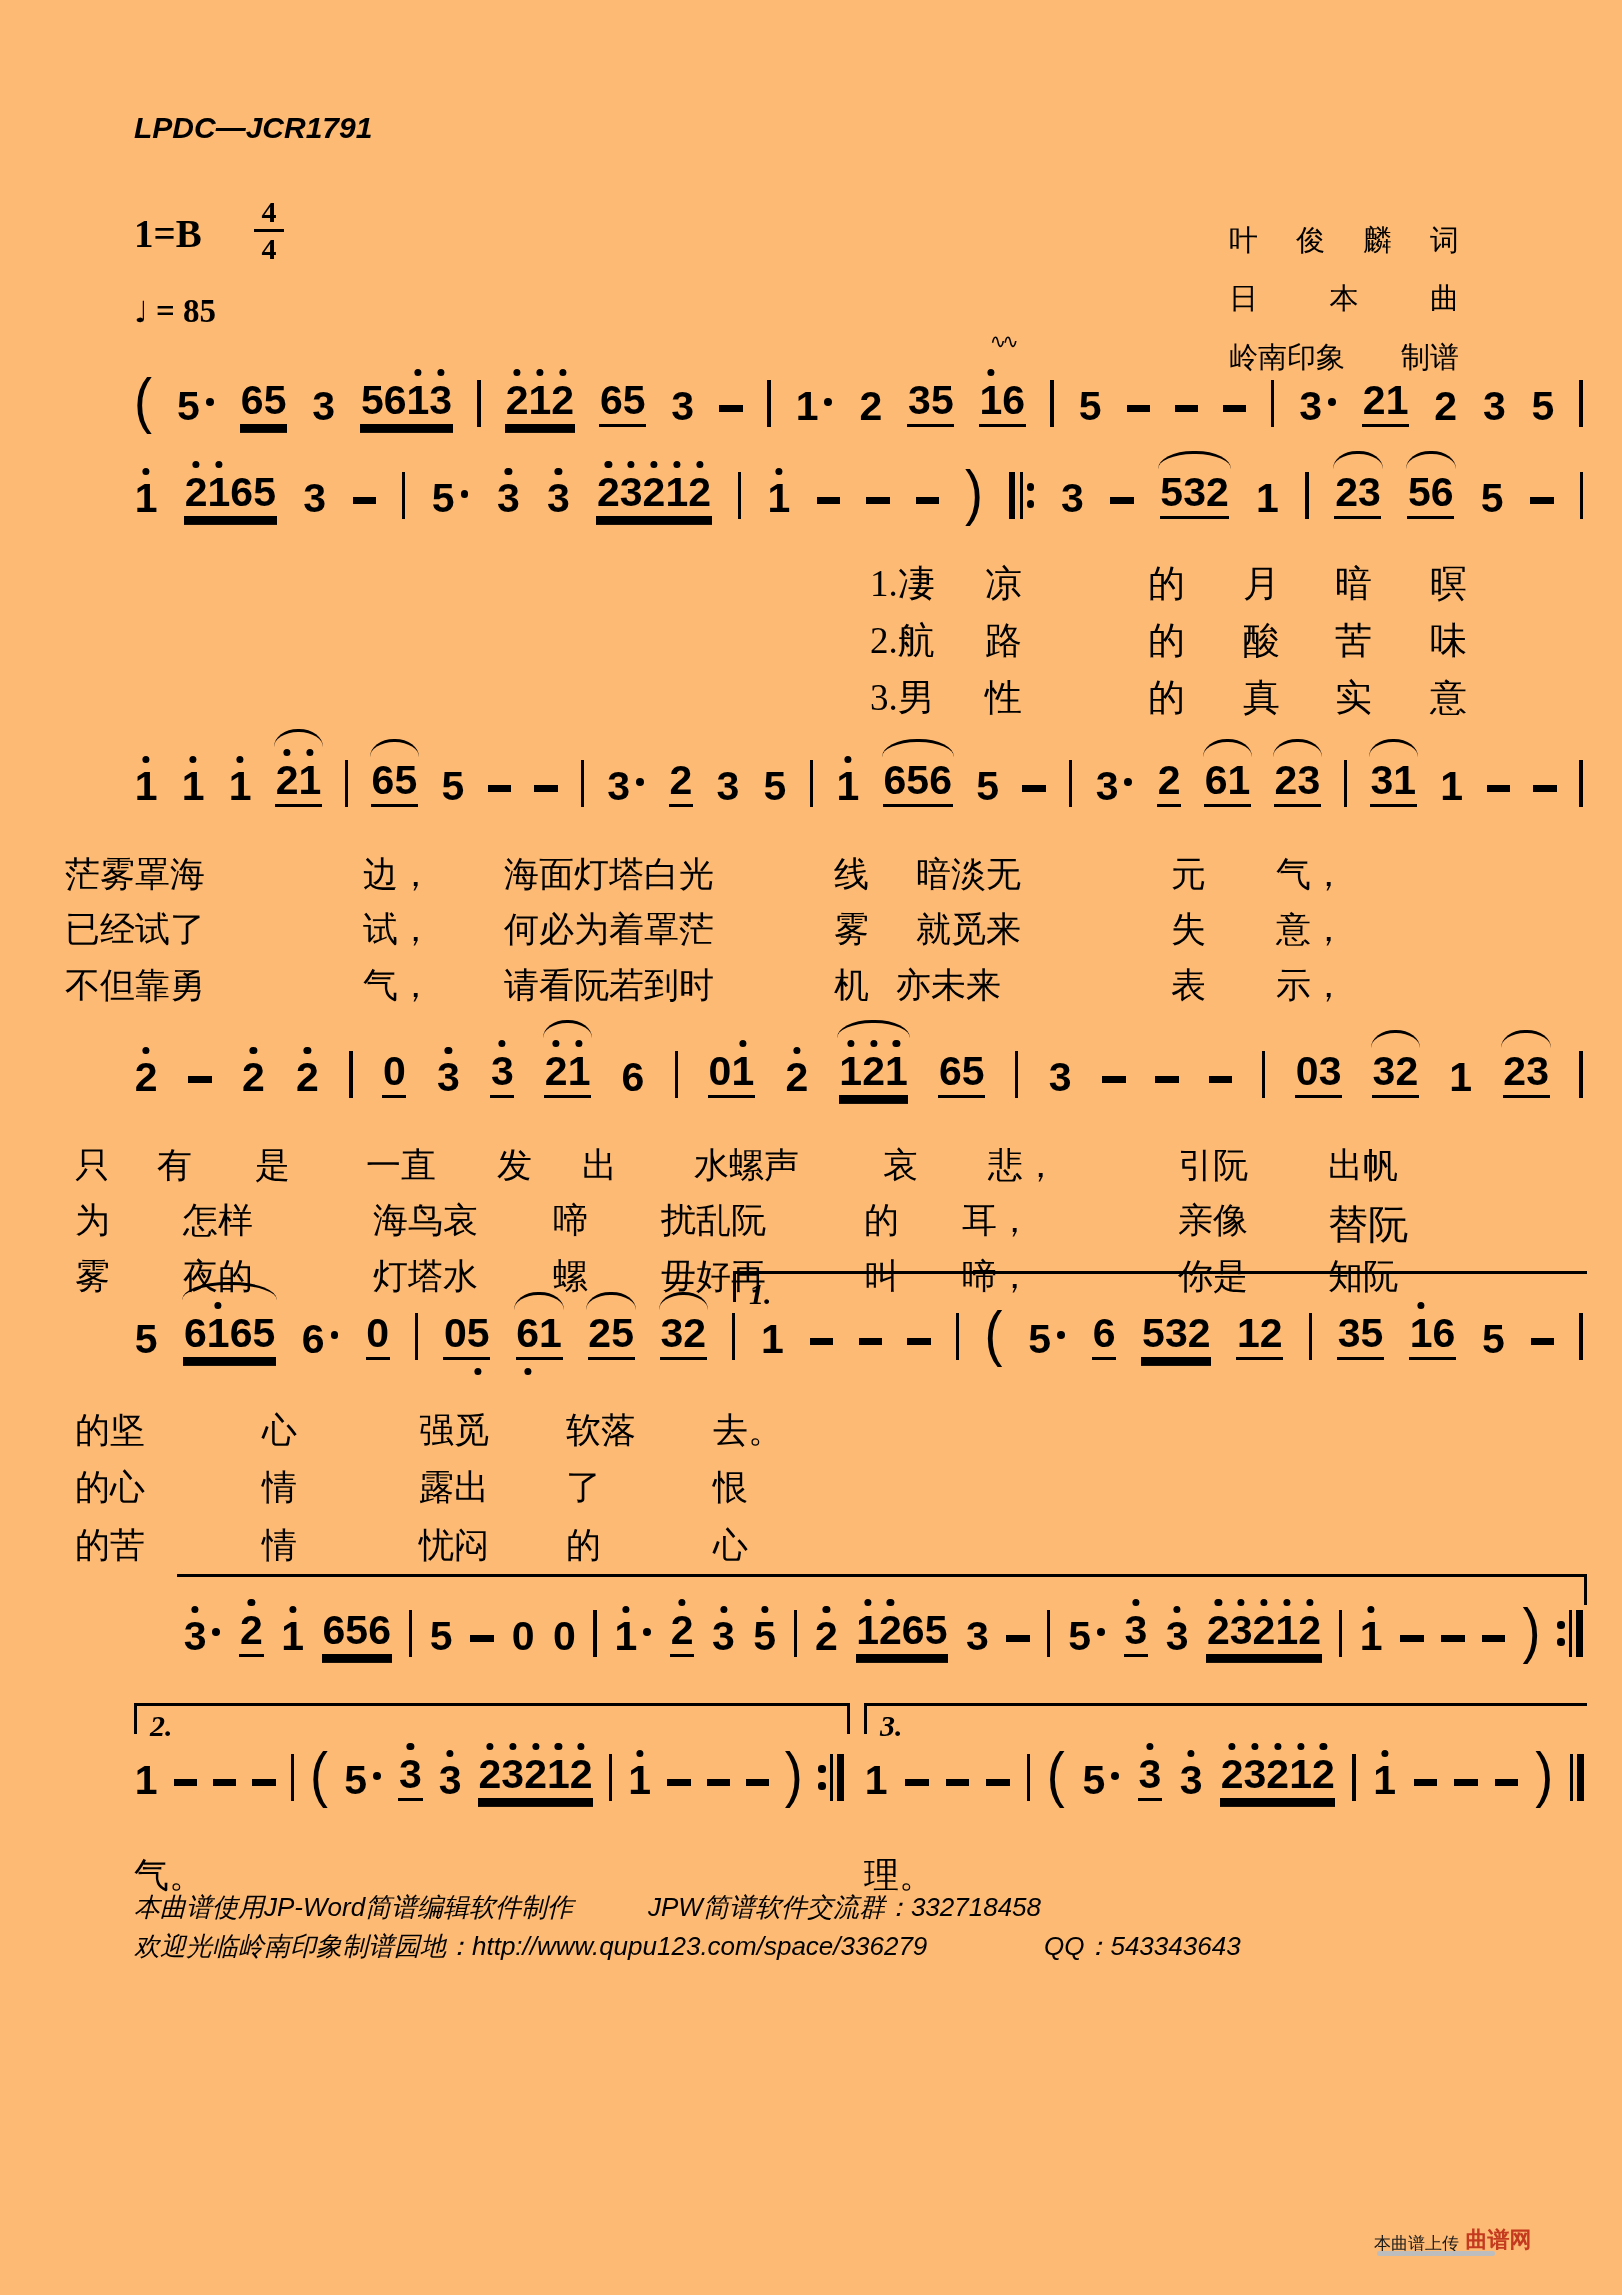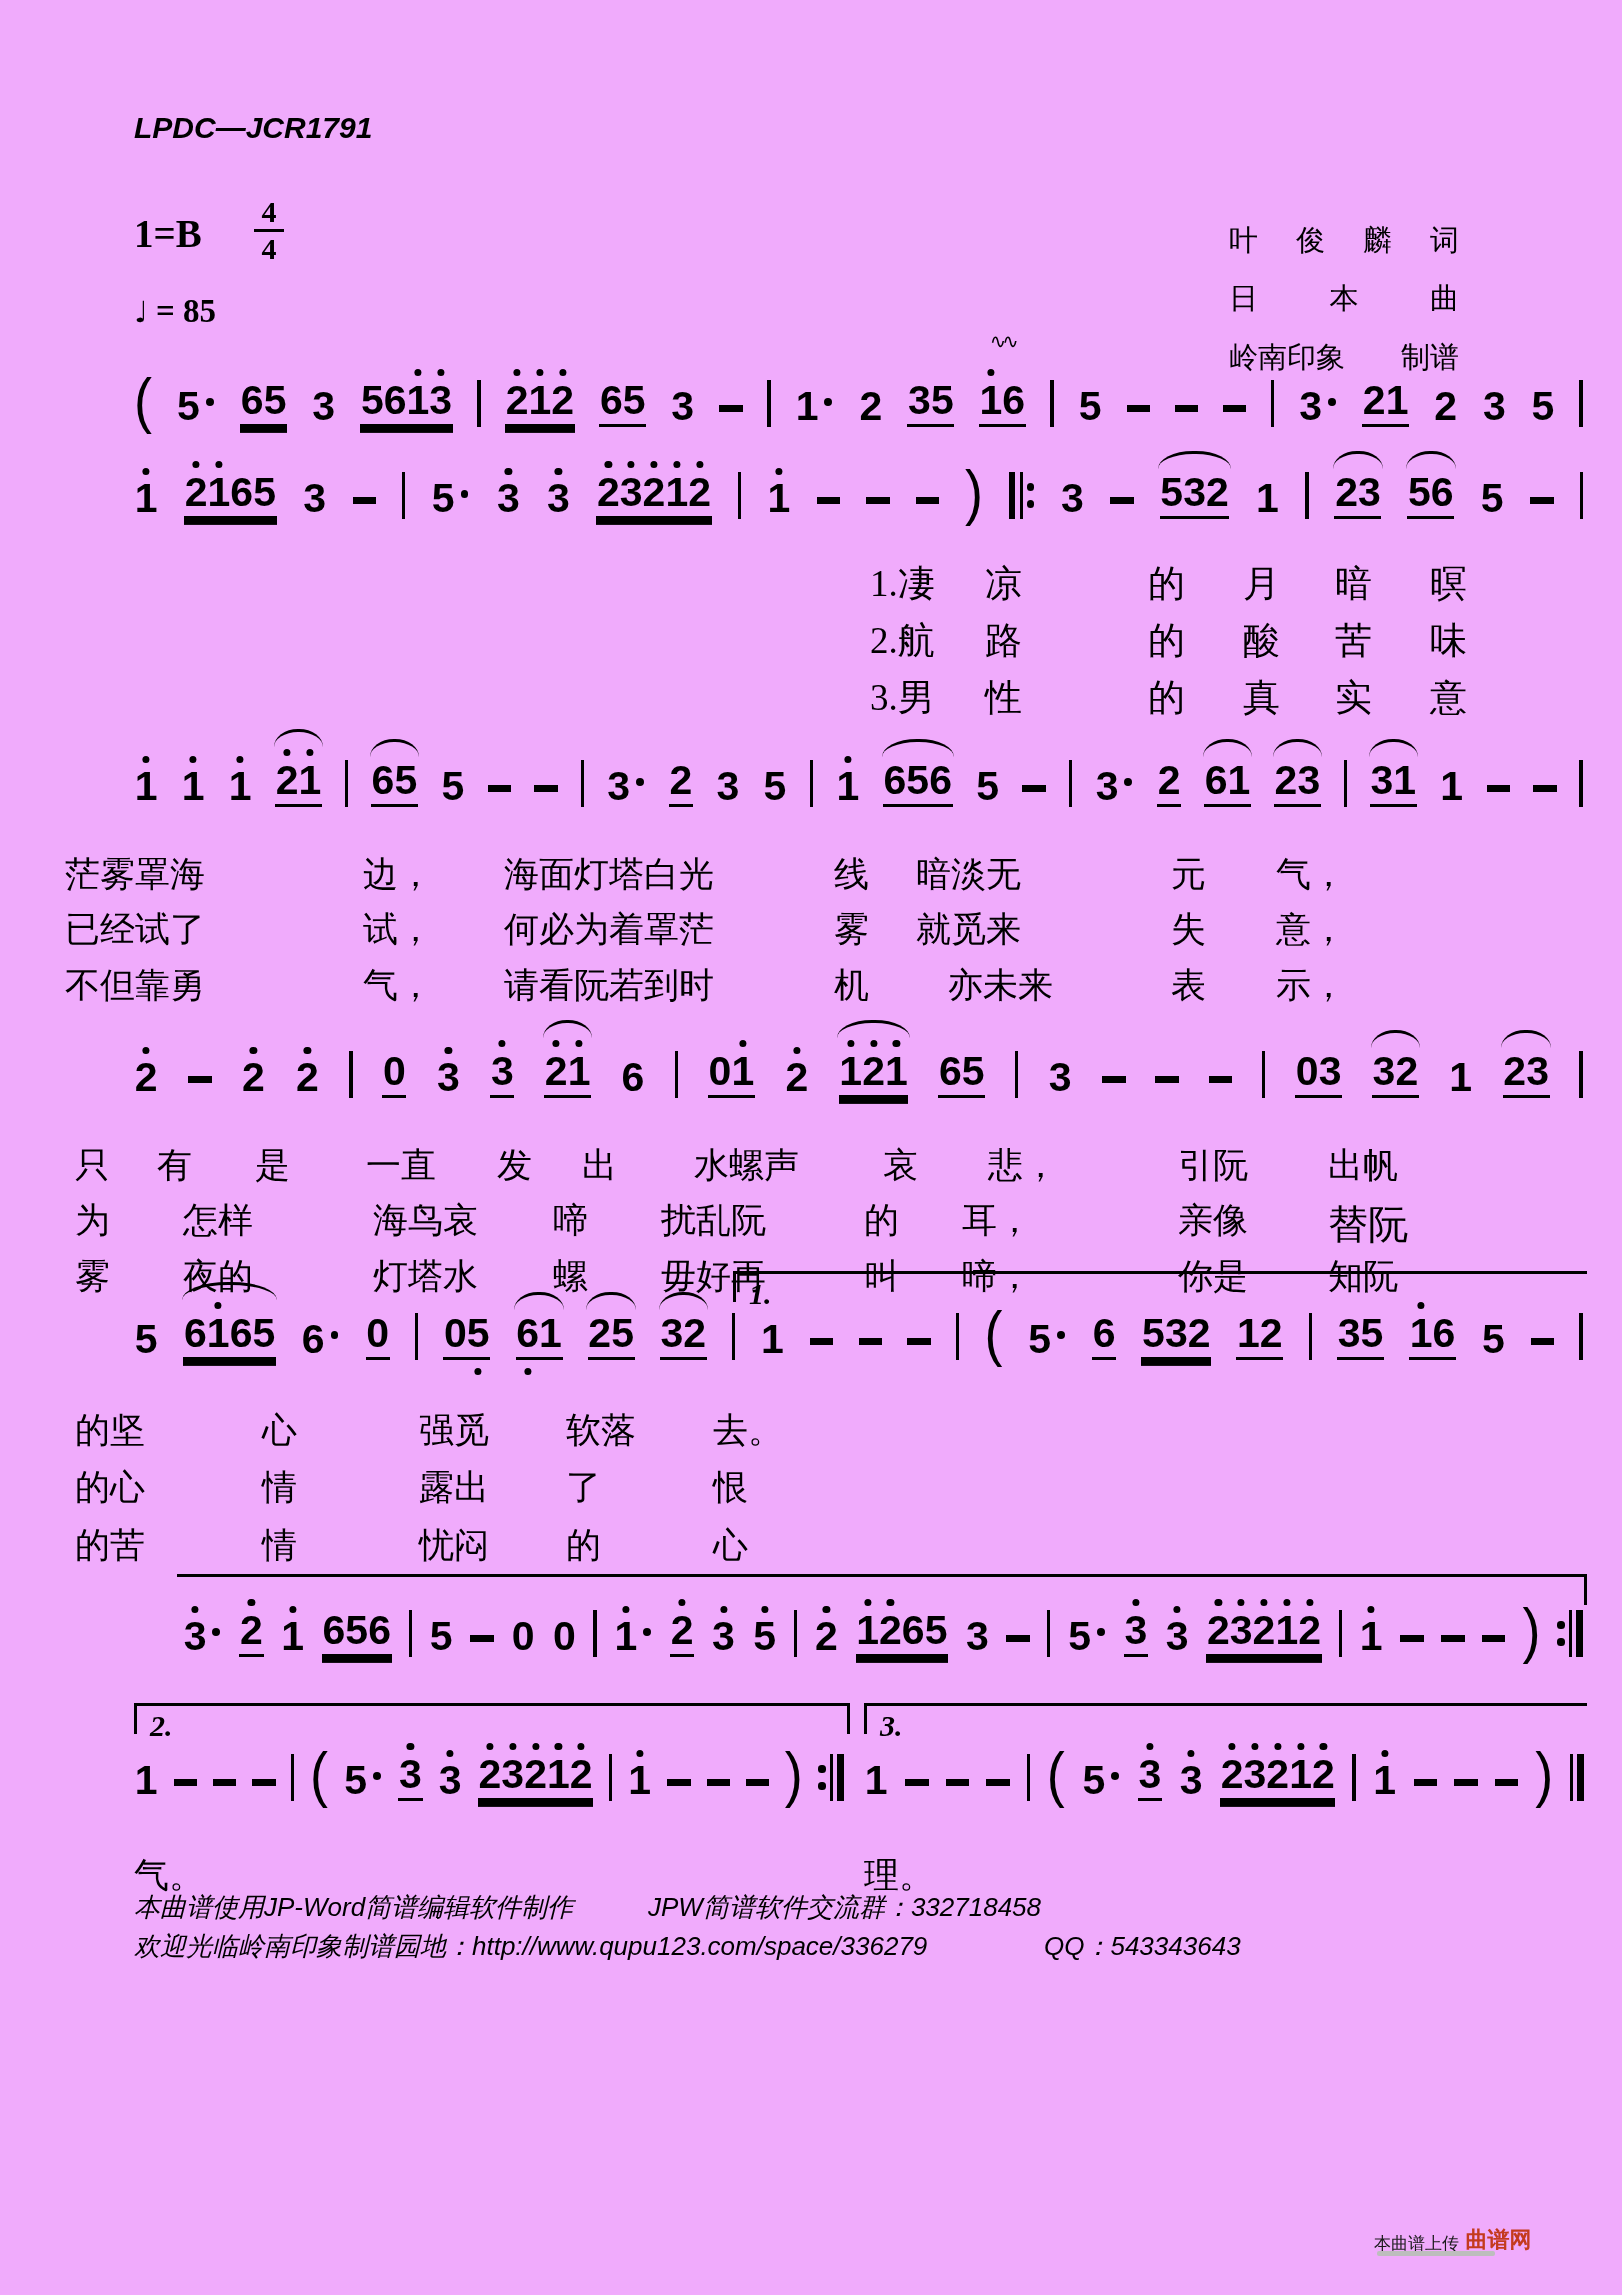--- a/index.html
+++ b/index.html
@@ -1,16 +1,16 @@
 <!DOCTYPE html>
 <html style="font-size:10.5px"><head>
 <meta charset="utf-8">
 <style>
   html,body{margin:0;padding:0;background:#888;}
-  #page{position:relative;width:1623px;height:2295px;background:#f0abfc;margin:0 auto;overflow:hidden;
+  #page{position:relative;width:1623px;height:2295px;background:#fdba74;margin:0 auto;overflow:hidden;
         font-family:"Liberation Sans",sans-serif;color:#000;}
   
   .catalog{position:absolute;left:134px;top:111px;font:italic 700 30px "Liberation Sans",sans-serif;}
   .title{position:absolute;left:569px;top:110px;font:700 71px "DejaVu Serif",serif;letter-spacing:18.3px;white-space:nowrap;}
   .subtitle{position:absolute;left:535px;top:280px;font:30px "Liberation Serif",serif;white-space:nowrap;}
   .keysig{position:absolute;left:134px;top:211px;font:700 39px "Liberation Serif",serif;}
   .timesig{position:absolute;left:254px;top:196px;text-align:center;font:700 30px "Liberation Serif",serif;line-height:1.05;}
   .timesig .fbar{width:30px;height:3.3px;background:#000;margin:1.3px 0;}
   .tempo{position:absolute;left:134px;top:293px;font:700 33px "Liberation Serif",serif;}
   .tempo .nq{font-family:"DejaVu Sans",sans-serif;font-size:29px;font-weight:400;}
@@ -368,21 +368,21 @@
       <div class="tseg" style="left: 363px; top: 906px; font-size: 35px;">试，</div>
       <div class="tseg" style="left: 504px; top: 906px; font-size: 35px;">何必为着罩茫</div>
       <div class="tseg" style="left: 834px; top: 906px; font-size: 35px;">雾</div>
       <div class="tseg" style="left: 916px; top: 906px; font-size: 35px;">就觅来</div>
       <div class="tseg" style="left: 1171px; top: 906px; font-size: 35px;">失</div>
       <div class="tseg" style="left: 1276px; top: 906px; font-size: 35px;">意，</div>
       <div class="tseg" style="left: 65px; top: 962px; font-size: 35px;">不但靠勇</div>
       <div class="tseg" style="left: 363px; top: 962px; font-size: 35px;">气，</div>
       <div class="tseg" style="left: 504px; top: 962px; font-size: 35px;">请看阮若到时</div>
       <div class="tseg" style="left: 834px; top: 962px; font-size: 35px;">机</div>
-      <div class="tseg" style="left: 948px; top: 962px; font-size: 35px;">亦未来</div>
+      <div class="tseg" style="left: 896px; top: 962px; font-size: 35px;">亦未来</div>
       <div class="tseg" style="left: 1171px; top: 962px; font-size: 35px;">表</div>
       <div class="tseg" style="left: 1276px; top: 962px; font-size: 35px;">示，</div>
       <div class="tseg" style="left: 75px; top: 1142px; font-size: 35px;">只</div>
       <div class="tseg" style="left: 157px; top: 1142px; font-size: 35px;">有</div>
       <div class="tseg" style="left: 255px; top: 1142px; font-size: 35px;">是</div>
       <div class="tseg" style="left: 366px; top: 1142px; font-size: 35px;">一直</div>
       <div class="tseg" style="left: 497px; top: 1142px; font-size: 35px;">发</div>
       <div class="tseg" style="left: 582px; top: 1142px; font-size: 35px;">出</div>
       <div class="tseg" style="left: 694px; top: 1142px; font-size: 35px;">水螺声</div>
       <div class="tseg" style="left: 883px; top: 1142px; font-size: 35px;">哀</div>

